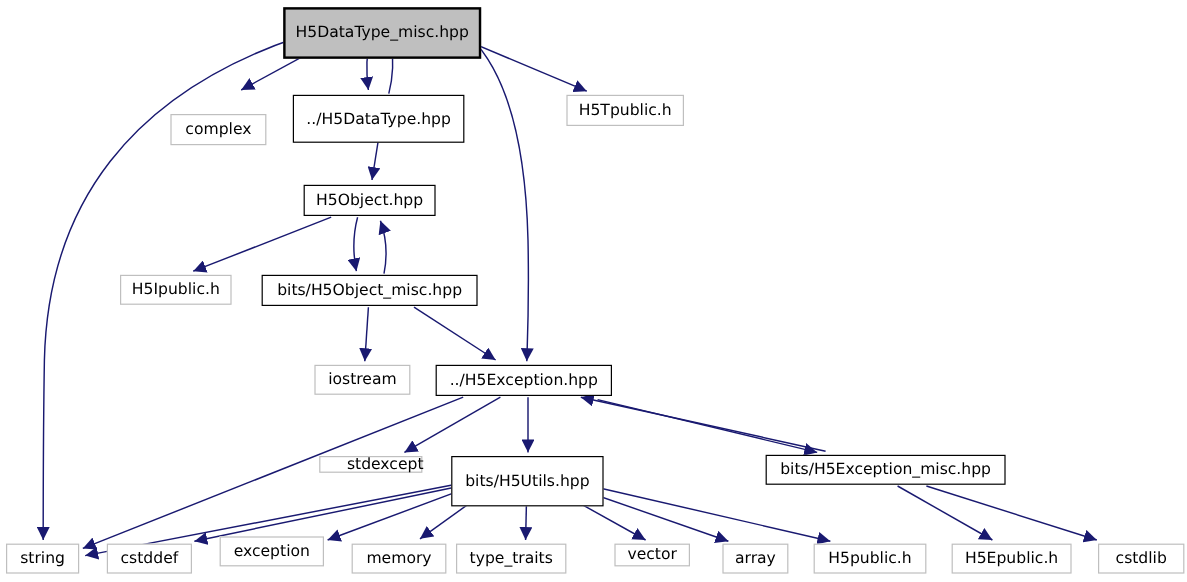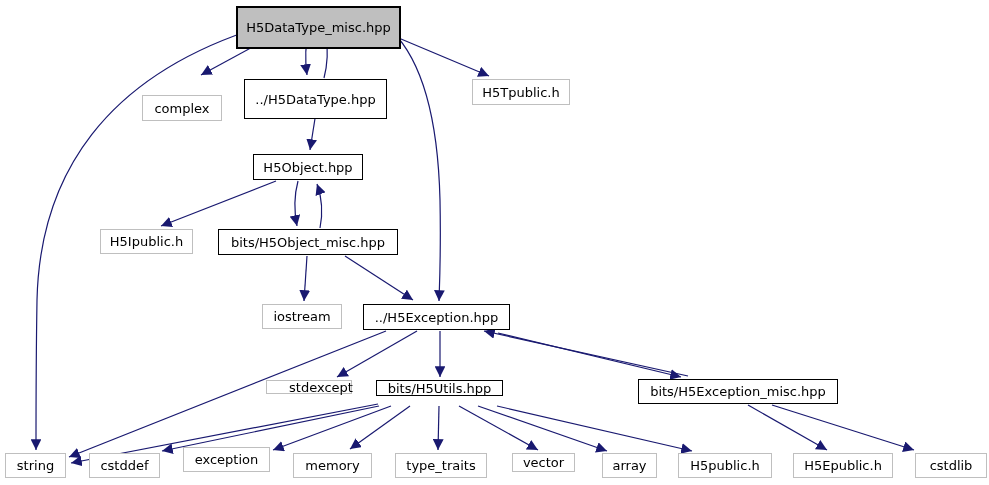--- a/index.html
+++ b/index.html
@@ -104,26 +104,26 @@
       <div class="node main" style="left: 236px; top: 6px; width: 165px; height: 43px;">H5DataType_misc.hpp</div>
       <div class="node external" style="left: 142px; top: 79px; width: 80px; height: 26px; margin-top: 16px;">complex</div>
       <div class="node internal" style="left: 244px; top: 79px; width: 143px; height: 40px;">../H5DataType.hpp</div>
       <div class="node external" style="left: 472px; top: 79px; width: 98px; height: 26px;">H5Tpublic.h</div>
       <div class="node internal" style="left: 253px; top: 154px; width: 110px; height: 26px;">H5Object.hpp</div>
       <div class="node external" style="left: 100px; top: 229px; width: 93px; height: 25px;">H5Ipublic.h</div>
       <div class="node internal" style="left: 218px; top: 229px; width: 180px; height: 26px;">bits/H5Object_misc.hpp</div>
       <div class="node external" style="left: 262px; top: 304px; width: 80px; height: 25px;">iostream</div>
       <div class="node internal" style="left: 363px; top: 304px; width: 147px; height: 26px;">../H5Exception.hpp</div>
       <div class="node external" style="left: 266px; top: 380px; width: 86px; height: 14px; padding-left: 24px;">stdexcept</div>
-      <div class="node internal" style="left: 376px; top: 380px; width: 127px; height: 16px; text-align: right;">bits/H5Utils.hpp</div>
+      <div class="node internal" style="left: 376px; top: 380px; width: 127px; height: 42px; text-align: right;">bits/H5Utils.hpp</div>
       <div class="node internal" style="left: 638px; top: 379px; width: 200px; height: 25px;">bits/H5Exception_misc.hpp</div>
       <div class="node external" style="left: 5px; top: 453px; width: 61px; height: 25px;">string</div>
       <div class="node external" style="left: 89px; top: 453px; width: 71px; height: 25px;">cstddef</div>
       <div class="node external" style="left: 183px; top: 447px; width: 87px; height: 25px;">exception</div>
       <div class="node external" style="left: 293px; top: 453px; width: 79px; height: 25px;">memory</div>
-      <div class="node external" style="left: 395px; top: 453px; width: 92px; height: 25px;">type_traits</div>
+      <div class="node external" style="left: 380px; top: 453px; width: 92px; height: 25px;">type_traits</div>
       <div class="node external" style="left: 512px; top: 453px; width: 63px; height: 19px;">vector</div>
       <div class="node external" style="left: 602px; top: 453px; width: 55px; height: 25px;">array</div>
       <div class="node external" style="left: 678px; top: 453px; width: 94px; height: 25px;">H5public.h</div>
       <div class="node external" style="left: 793px; top: 453px; width: 100px; height: 25px;">H5Epublic.h</div>
       <div class="node external" style="left: 915px; top: 453px; width: 72px; height: 25px;">cstdlib</div>
     </div>
 </div>
 
 </body></html>

